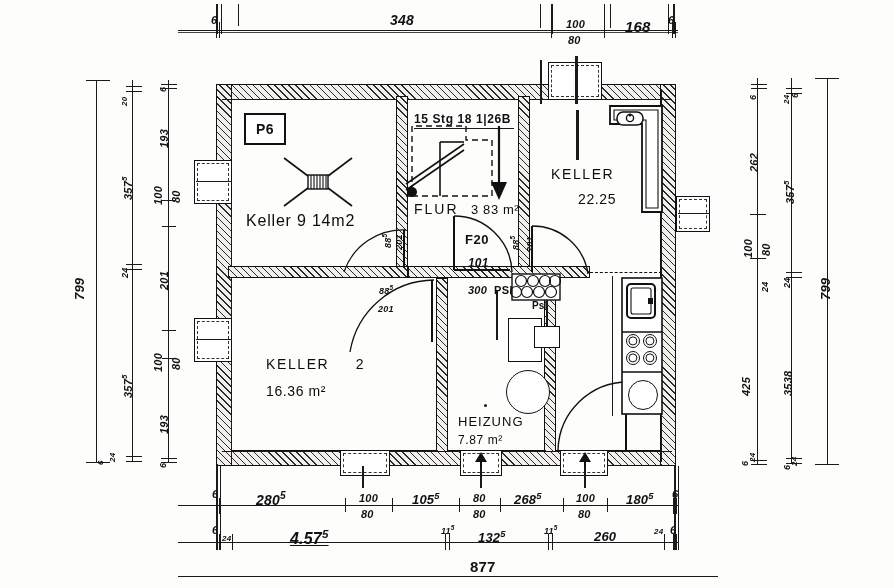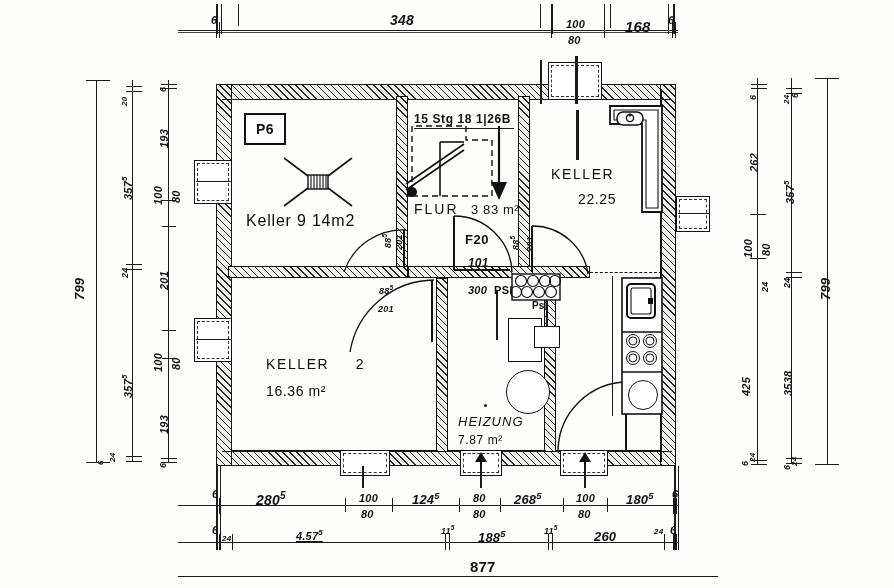--- a/index.html
+++ b/index.html
@@ -177,21 +177,21 @@
   <div class="tick h" style="left:786px;top:277px;width:16px;"></div>
   <div class="tick h" style="left:786px;top:458px;width:16px;"></div>
   <div class="tick h" style="left:786px;top:463px;width:16px;"></div>
   <div class="tick h" style="left:751px;top:460px;width:16px;"></div>
   <div class="tick h" style="left:751px;top:464px;width:16px;"></div>
 
   <div class="dim ital" style="left:212px;top:488px;">6</div>
   <div class="dim ital" style="left:256px;top:490px;font-size:14px;"><span>280</span><span class="sup">5</span></div>
   <div class="dim ital" style="left:359px;top:492px;">100</div>
   <div class="dim ital" style="left:361px;top:508px;">80</div>
-  <div class="dim ital" style="left:412px;top:491px;font-size:13px;"><span>124</span><span class="sup">5</span></div>
+  <div class="dim ital" style="left:412px;top:491px;font-size:13px;"><span>105</span><span class="sup">5</span></div>
   <div class="dim ital" style="left:473px;top:492px;">80</div>
   <div class="dim ital" style="left:473px;top:508px;">80</div>
   <div class="dim ital" style="left:514px;top:491px;font-size:13px;"><span>268</span><span class="sup">5</span></div>
   <div class="dim ital" style="left:576px;top:492px;">100</div>
   <div class="dim ital" style="left:578px;top:508px;">80</div>
   <div class="dim ital" style="left:626px;top:491px;font-size:13px;"><span>180</span><span class="sup">5</span></div>
   <div class="dim ital" style="left:672px;top:488px;">6</div>
 
   <div class="tick" style="left:216px;top:498px;height:16px;"></div>
   <div class="tick" style="left:219px;top:498px;height:16px;"></div>
@@ -199,23 +199,23 @@
   <div class="tick" style="left:392px;top:498px;height:14px;"></div>
   <div class="tick" style="left:459px;top:498px;height:14px;"></div>
   <div class="tick" style="left:500px;top:498px;height:14px;"></div>
   <div class="tick" style="left:563px;top:498px;height:14px;"></div>
   <div class="tick" style="left:607px;top:498px;height:14px;"></div>
   <div class="tick" style="left:673px;top:498px;height:16px;"></div>
   <div class="tick" style="left:676px;top:498px;height:16px;"></div>
 
   <div class="dim ital" style="left:212px;top:524px;">6</div>
   <div class="dim ital xs" style="left:222px;top:534px;">24</div>
-  <div class="dim ital" style="left:296px;top:528px;font-size:11px;text-decoration:underline;"><span>4.57</span><span class="sup">5</span></div>
+  <div class="dim ital" style="left:290px;top:528px;font-size:16px;text-decoration:underline;"><span>4.57</span><span class="sup">5</span></div>
   <div class="dim ital sm" style="left:441px;top:524px;"><span>11</span><span class="sup">5</span></div>
-  <div class="dim ital" style="left:478px;top:529px;font-size:13px;"><span>188</span><span class="sup">5</span></div>
+  <div class="dim ital" style="left:478px;top:529px;font-size:13px;"><span>132</span><span class="sup">5</span></div>
   <div class="dim ital sm" style="left:544px;top:524px;"><span>11</span><span class="sup">5</span></div>
   <div class="dim ital" style="left:594px;top:529px;font-size:13px;">260</div>
   <div class="dim ital xs" style="left:654px;top:527px;">24</div>
   <div class="dim ital" style="left:670px;top:524px;">6</div>
 
   <div class="tick" style="left:216px;top:534px;height:16px;"></div>
   <div class="tick" style="left:219px;top:534px;height:16px;"></div>
   <div class="tick" style="left:232px;top:534px;height:16px;"></div>
   <div class="tick" style="left:445px;top:534px;height:16px;"></div>
   <div class="tick" style="left:449px;top:534px;height:16px;"></div>
@@ -292,21 +292,21 @@
   </div>
 
   <div class="room" style="left:266px;top:355px;">
     <span class="nm">KELLER</span>
     <span class="nm" style="margin-left:22px;">2</span>
   </div>
   <div class="room" style="left:266px;top:382px;">
     <span class="ar" style="font-size:14px;">16.36 m²</span>
   </div>
 
-  <div class="room" style="left:458px;top:412px;font-style:italic;">
+  <div class="room" style="left:458px;top:412px;">
     <span class="nm" style="font-size:13px;letter-spacing:1px;">HEIZUNG</span>
   </div>
   <div class="room" style="left:458px;top:430px;">
     <span class="ar" style="font-size:12px;">7.87 m²</span>
   </div>
 
   <div class="boxlabel" style="left:244px;top:113px;width:38px;height:28px;">
     <span>P6</span>
   </div>
 

